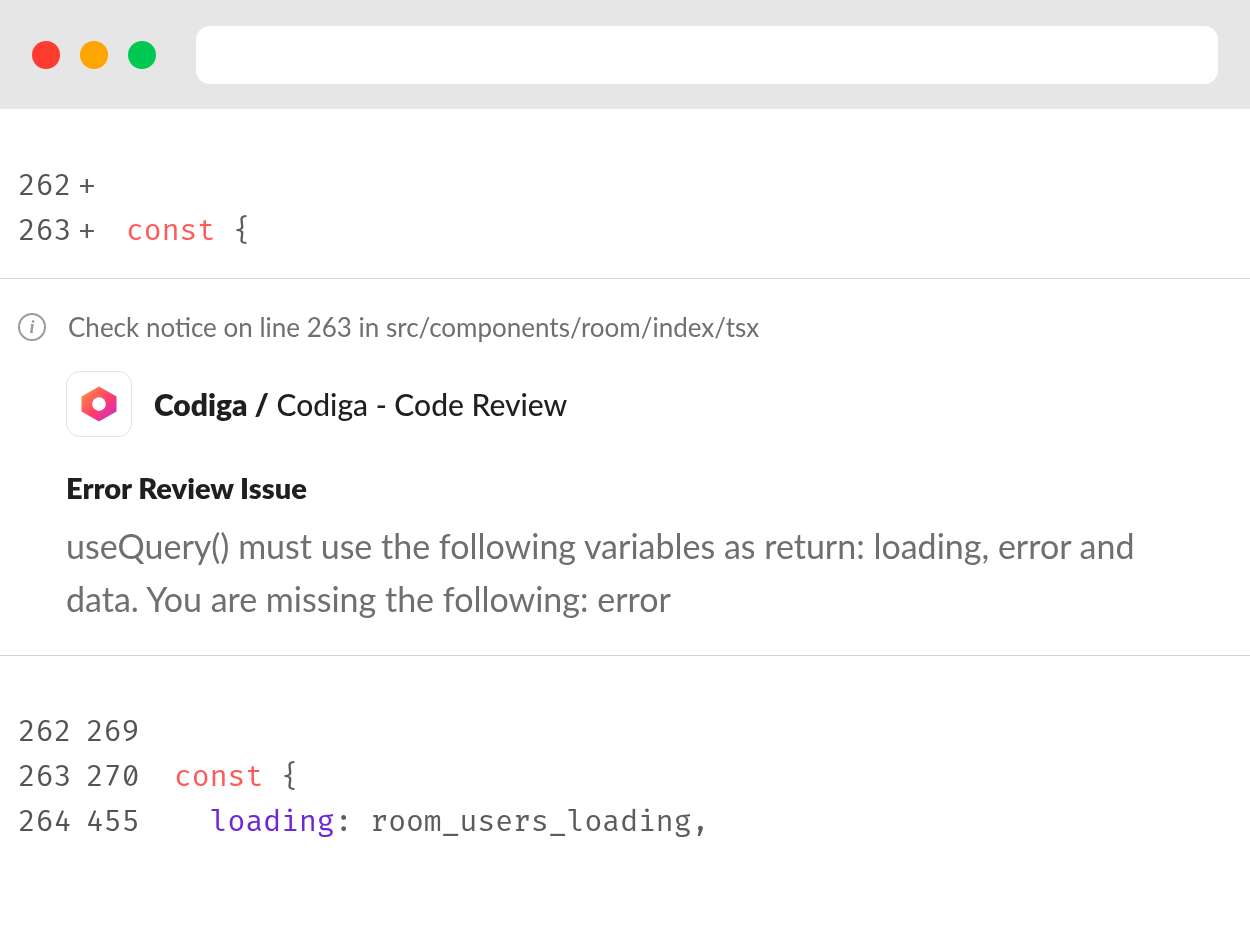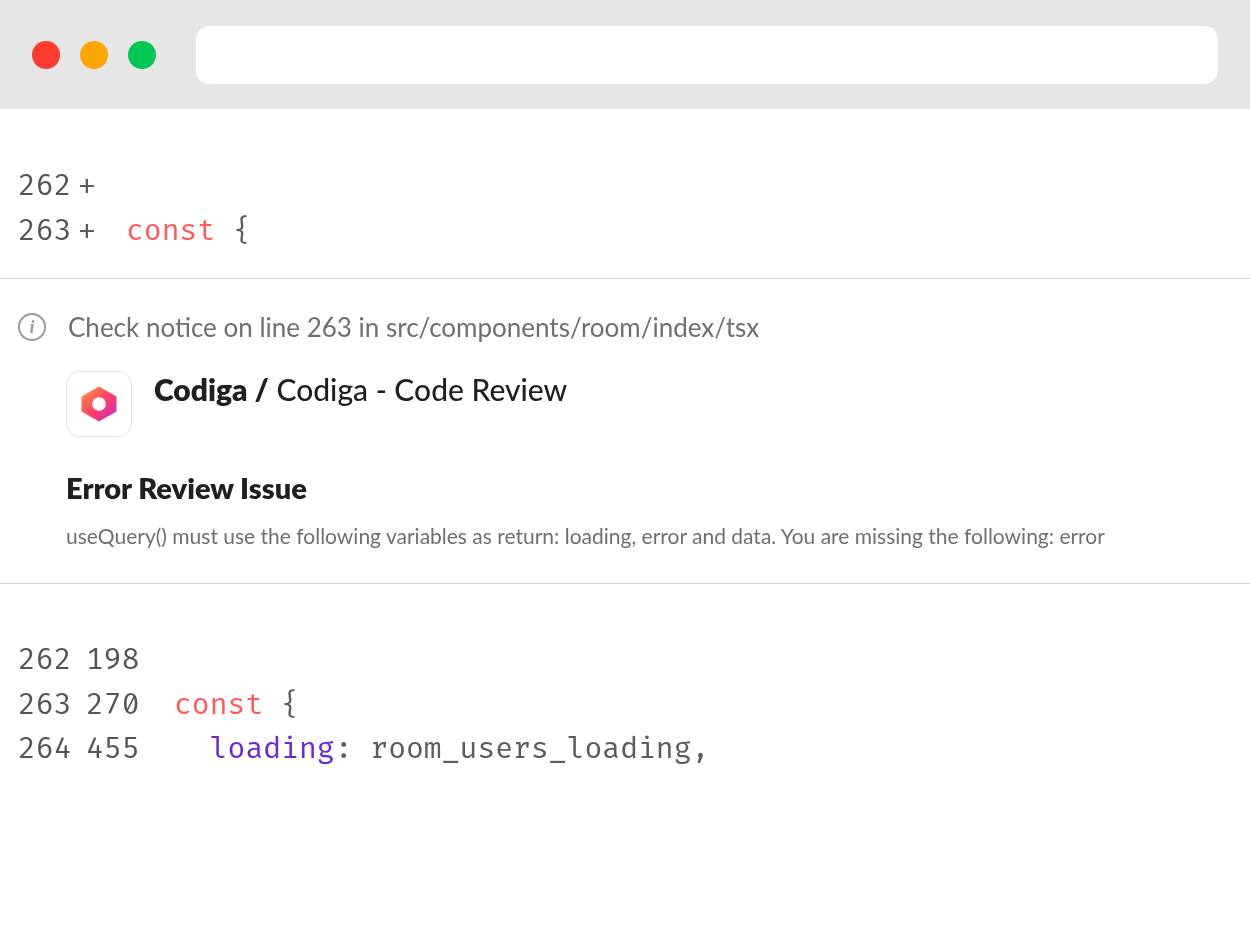--- a/index.html
+++ b/index.html
@@ -61,21 +61,21 @@
   }
   .notice-title {
     font-size: 26px;
     color: #6f6f6f;
     line-height: 1.4;
   }
 
   .review {
     padding: 26px 0 0 48px;
   }
-  .review-header { display: flex; gap: 22px; }
+  .review-header { display: flex; align-items: center; gap: 22px; }
   .logo-box {
     width: 66px; height: 66px; border-radius: 14px;
     border: 1px solid #e3e3e3; background:#fff;
     display:flex; align-items:center; justify-content:center;
     flex: 0 0 66px;
   }
   .logo-box svg { width: 40px; height: 40px; }
   .review-title {
     font-size: 30px; line-height: 1.2;
     color: #1f1f1f;
@@ -85,21 +85,21 @@
 
   .issue-title {
     margin-top: 34px;
     font-size: 29px;
     font-weight: 800;
     color: #1f1f1f;
     line-height: 1.2;
   }
   .issue-desc {
     margin-top: 14px;
-    font-size: 21px;
+    font-size: 34px;
     color: #6f6f6f;
     line-height: 1.55;
     max-width: 1100px;
   }
 
   .code-block.bottom .gutter-a { width: 68px; }
   .code-block.bottom .gutter-b { width: 88px; }
 </style>
 </head>
 <body>
@@ -158,21 +158,21 @@
       <div class="issue-title">Error Review Issue</div>
       <div class="issue-desc">useQuery() must use the following variables as return: loading, error and data. You are missing the following: error</div>
     </div>
   </div>
 
   <hr class="divider">
 
   <div class="code-block bottom">
     <div class="code-line">
       <span class="gutter-a">262</span>
-      <span class="gutter-b">198</span>
+      <span class="gutter-b">269</span>
     </div>
     <div class="code-line">
       <span class="gutter-a">263</span>
       <span class="gutter-b">270</span>
       <span class="tok-keyword">const</span><span class="tok-plain"> {</span>
     </div>
     <div class="code-line">
       <span class="gutter-a">264</span>
       <span class="gutter-b">455</span>
       <span class="tok-plain">  </span><span class="tok-prop">loading</span><span class="tok-plain">: room_users_loading,</span>

